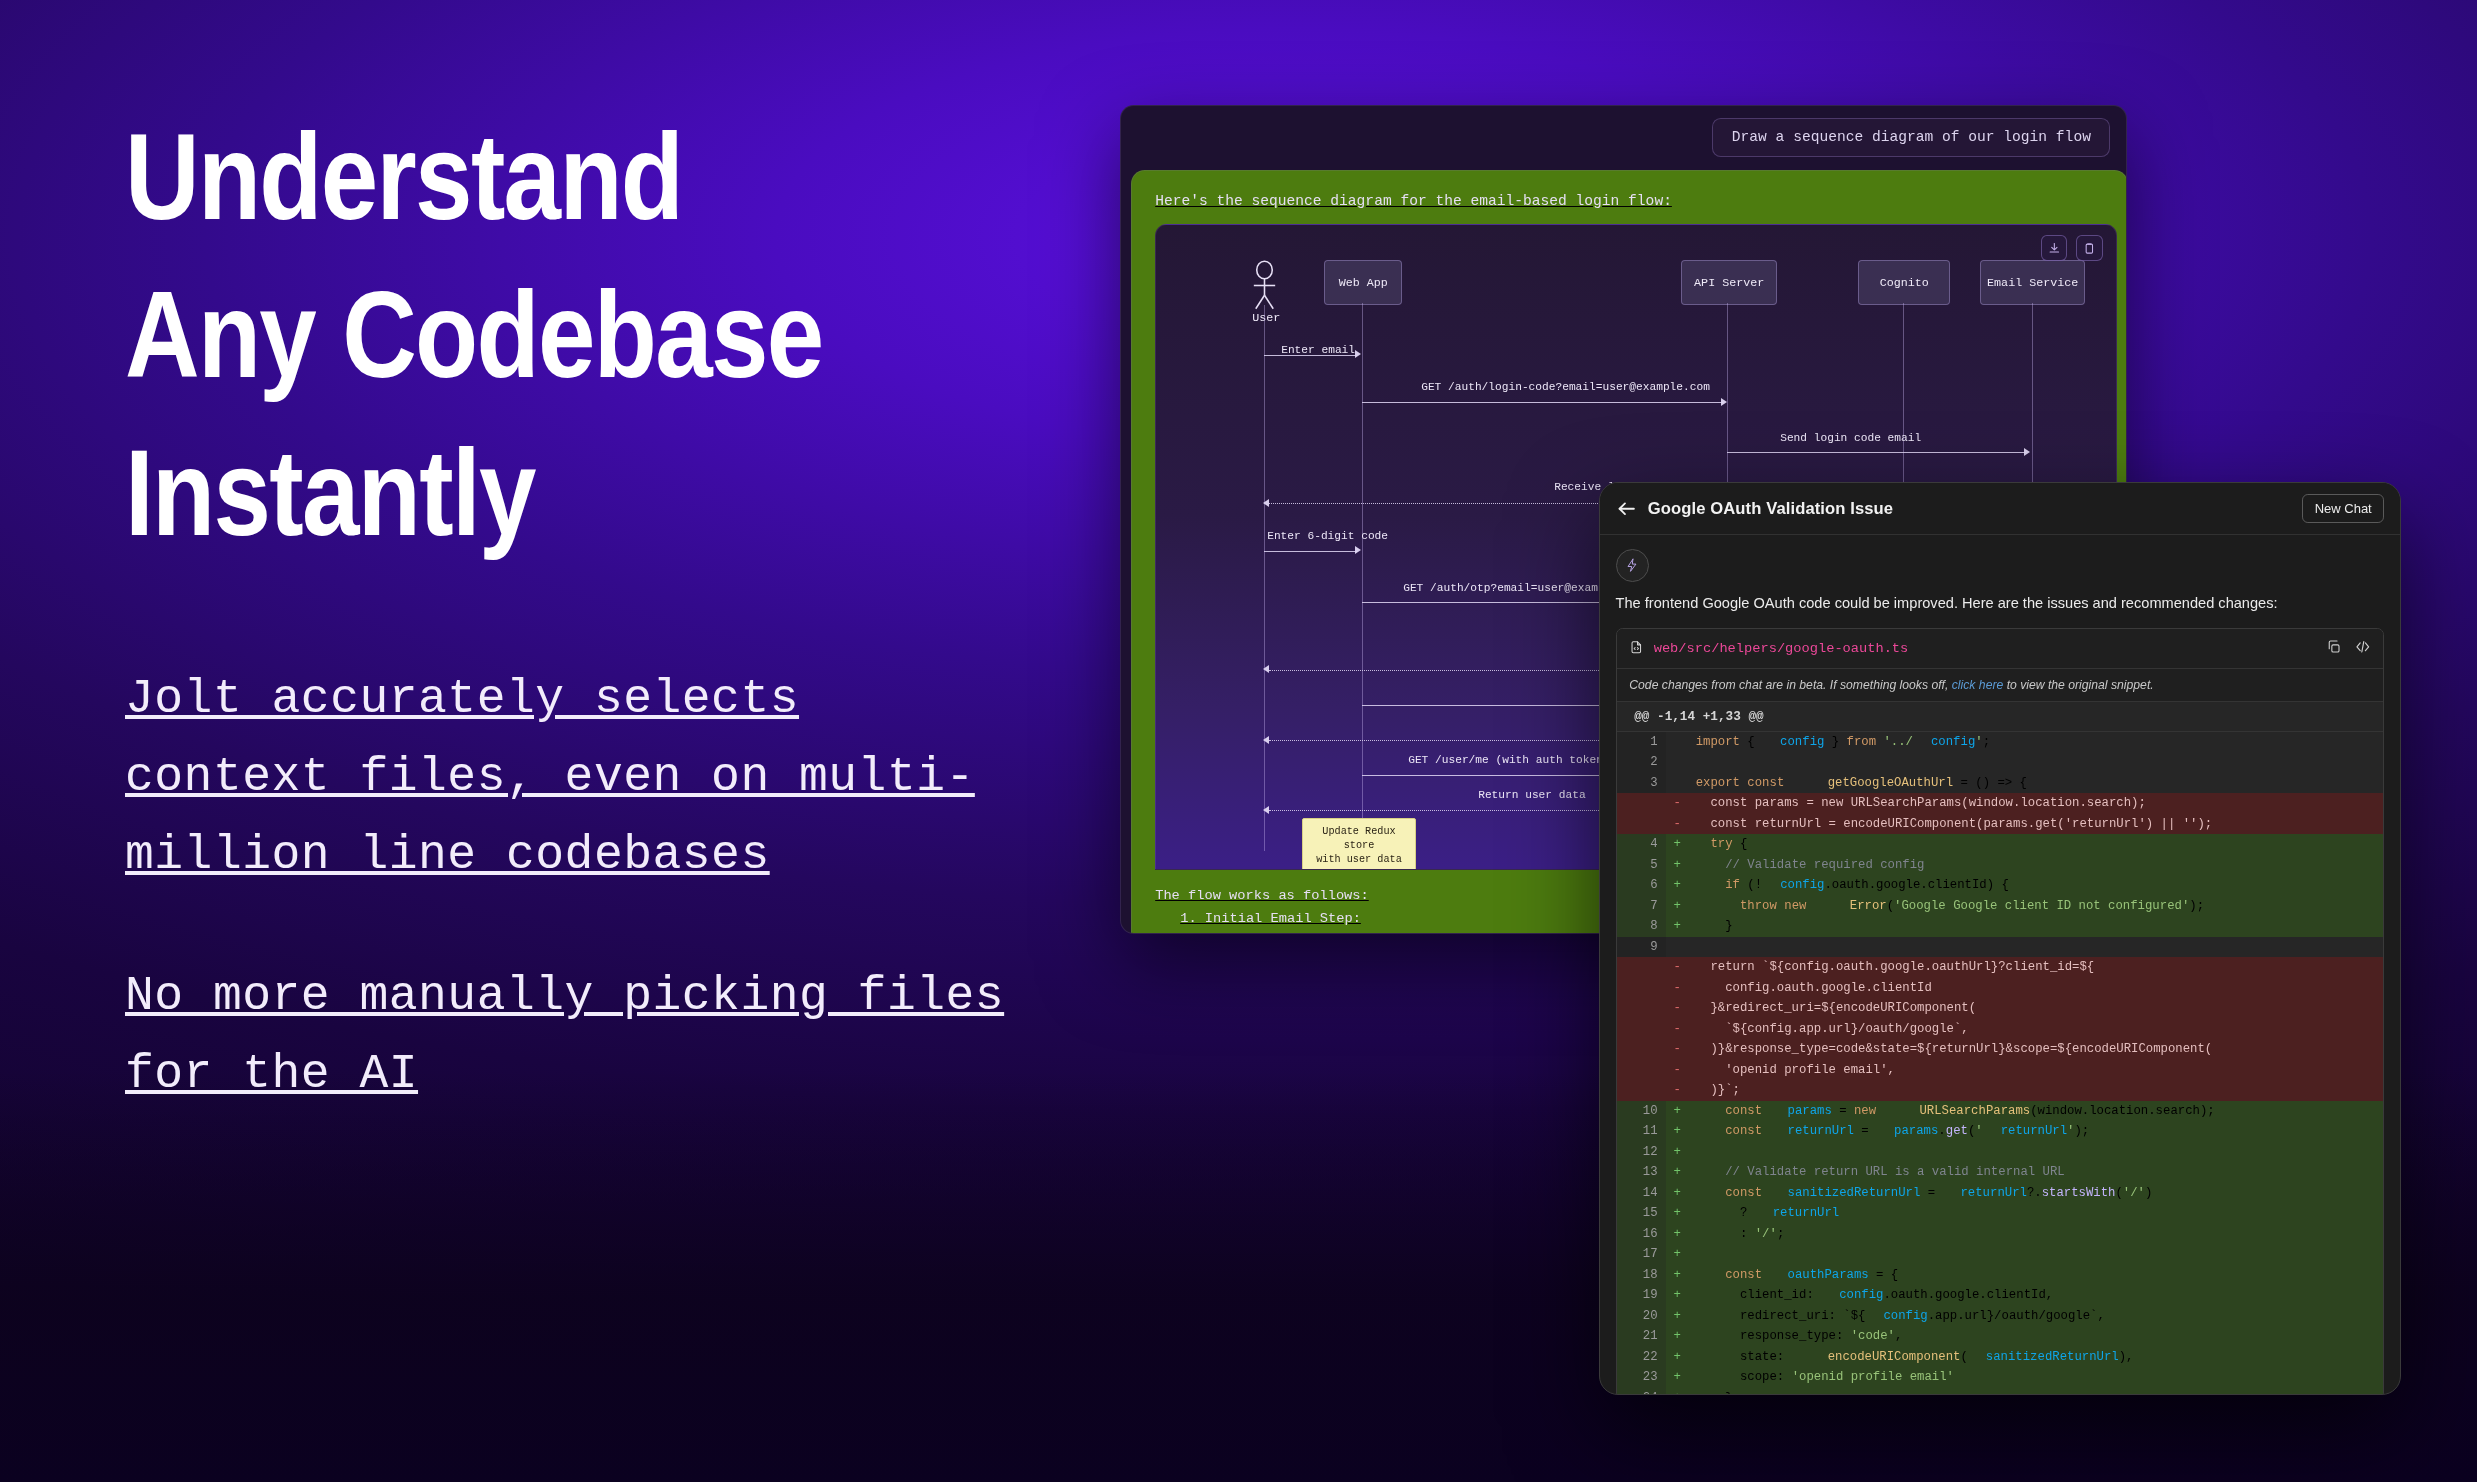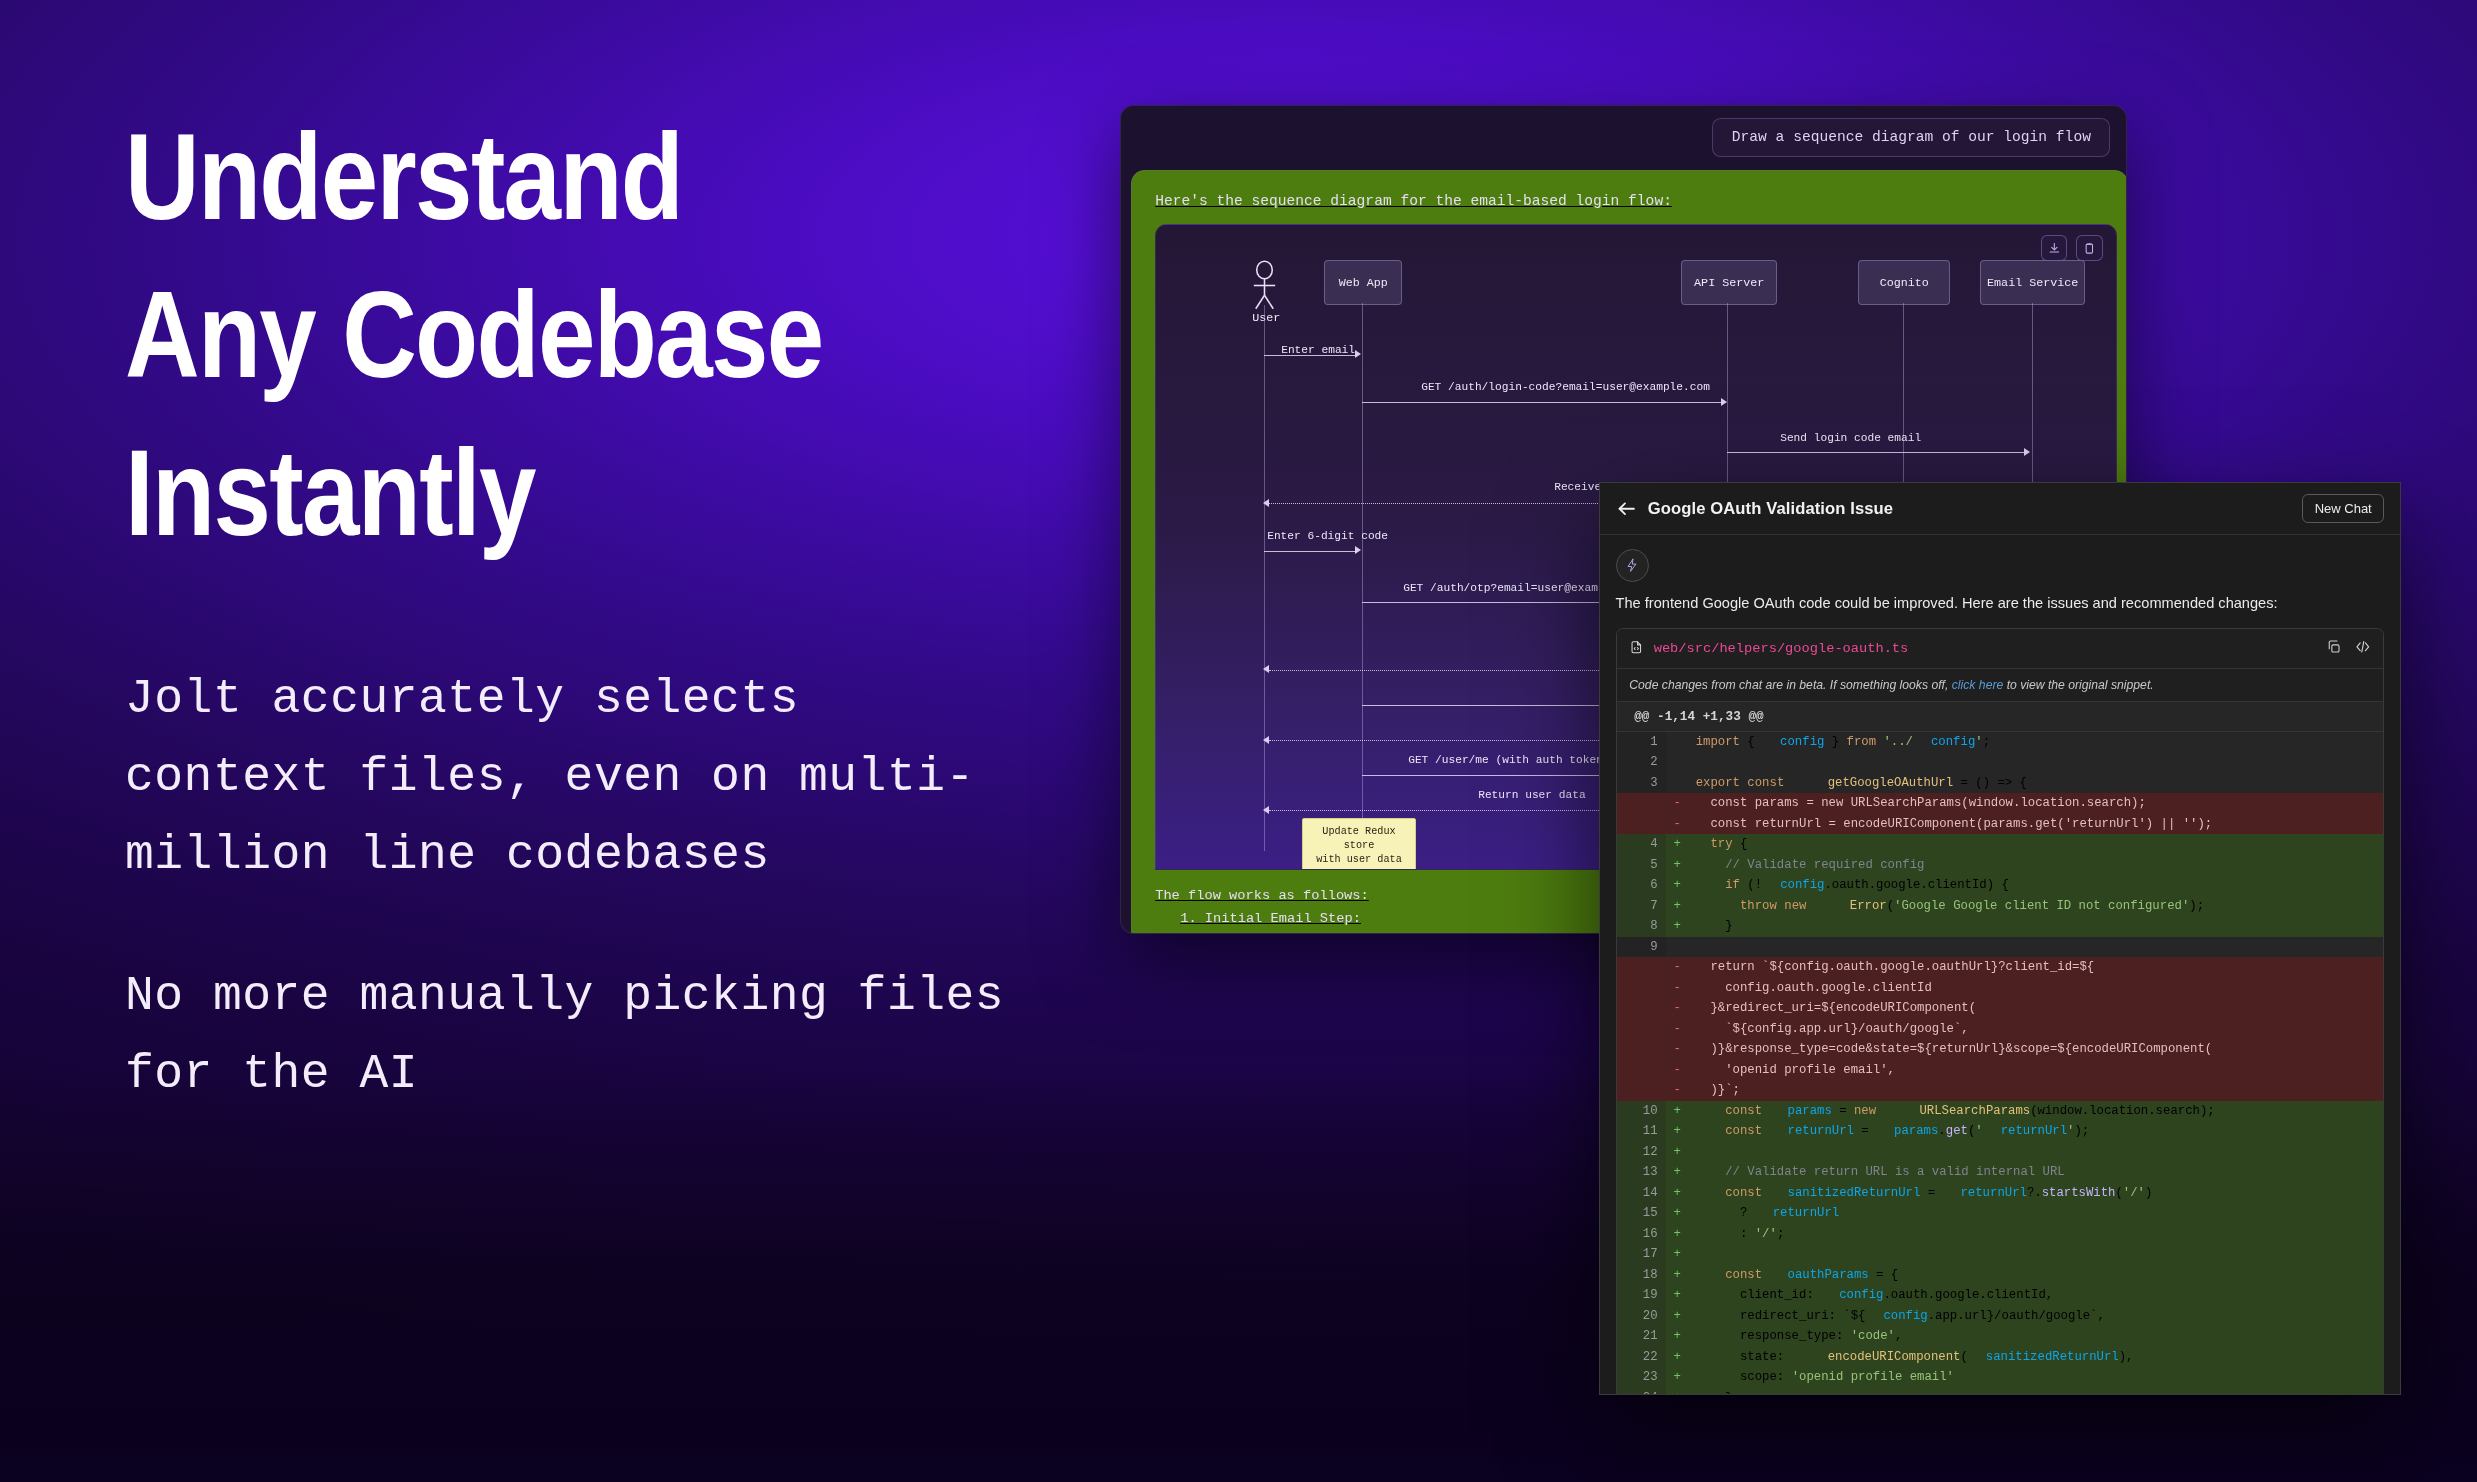--- a/index.html
+++ b/index.html
@@ -35,21 +35,21 @@
   }
   .headline div{margin-bottom:35px;white-space:nowrap;}
   .subcopy{
     position:absolute;left:125px;top:661px;width:897px;
     font-family:"Liberation Mono", monospace;
     font-size:48px;
     line-height:1.62;
     color:#f2ecfb;
     letter-spacing:0.5px;
   }
-  .subcopy p{margin:0 0 64px 0;}
+  .subcopy p{margin:0 0 64px 0;text-decoration:underline;}
 
   
   .diagram-window{
     position:absolute;left:1120px;top:105px;width:1005px;height:827px;
     background:#1d1130;
     border:1px solid rgba(150,120,210,0.18);
     border-radius:13.7px;
     overflow:hidden;
     box-shadow:0 29px 78px rgba(0,0,0,0.55);
   }
@@ -134,21 +134,21 @@
   }
   .dw-foot .num{margin-left:25px;}
   .dw-foot .bul{margin-left:57px;}
   .dw-foot .bul:before{content:"•  ";}
 
   
   .chat-window{
     position:absolute;left:1599px;top:482px;width:800px;height:911px;
     background:#1c1c1c;
     border:1px solid #3a3a3a;
-    border-radius:0;
+    border-radius:19px;
     overflow:hidden;
     box-shadow:0 35px 88px rgba(0,0,0,0.62);
   }
   .cw-head{
     height:51px;display:flex;align-items:center;padding:0 15.6px;
     border-bottom:1px solid #313131;background:#1c1c1c;
   }
   .back-arrow{width:21.5px;height:21.5px;margin-right:10.7px;flex:0 0 auto;}
   .cw-title{font-size:16.6px;font-weight:700;color:#f2f2f2;letter-spacing:0.1px;}
   .new-chat{

